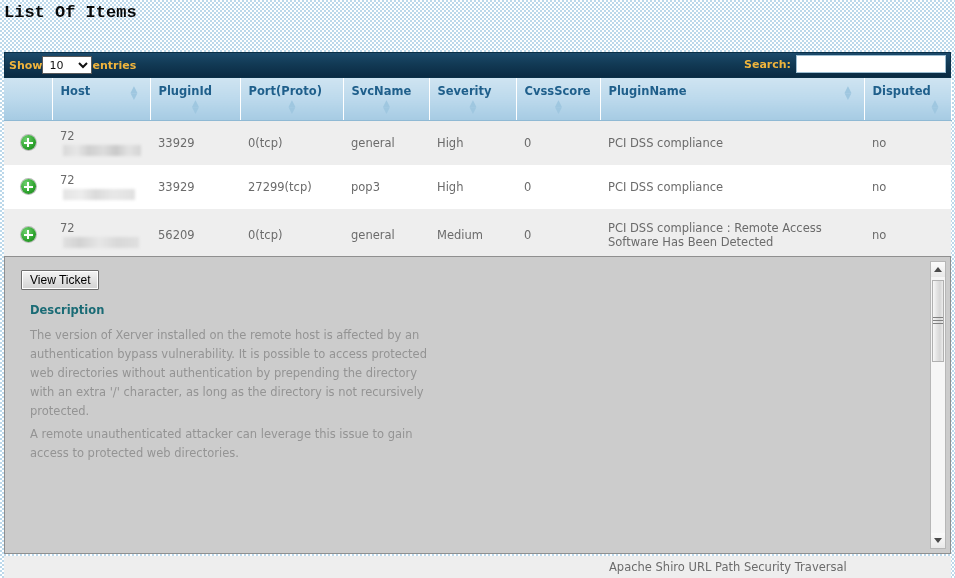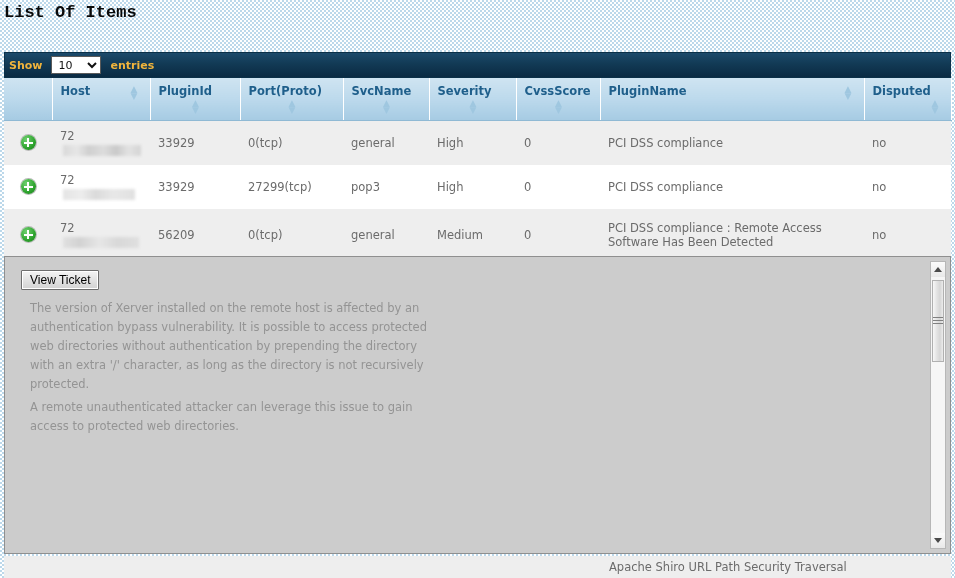--- a/index.html
+++ b/index.html
@@ -56,21 +56,21 @@
     background: linear-gradient(to bottom, #1b4a6b 0%, #123a55 45%, #0a2a42 100%);
     border: 1px solid #0b3048;
     box-sizing: border-box;
     display: flex;
     align-items: center;
     padding: 0 4px;
   }
   .length-box {
     display: flex;
     align-items: center;
-    gap: 9px;
+    gap: 0;
     color: #f0b43c;
     font-size: 11px;
     font-weight: bold;
   }
   .length-label { color: #f0b43c; }
   .entries-label { color: #f0b43c; }
   .length-select {
     font-family: "DejaVu Sans", sans-serif;
     font-size: 11px;
     height: 18px;
@@ -363,20 +363,24 @@
     <div class="control-bar">
       <div class="length-box">
         <span class="length-label">Show</span>
         <select class="length-select">
           <option>10</option>
           <option>25</option>
           <option>50</option>
           <option>100</option>
         </select>
         <span class="entries-label">entries</span>
+      </div>
+      <div class="search-box">
+        <span class="search-label">Search:</span>
+        <input class="search-input" type="text" value="" style="">
       </div>
     </div>
 
     <table class="items">
       <colgroup>
         <col style="width:48px">
         <col style="width:98px">
         <col style="width:90px">
         <col style="width:103px">
         <col style="width:86px">
@@ -514,20 +518,21 @@
 
       </tbody>
     </table>
   </div>
 
   <div class="detail-panel">
     <div class="detail-inner">
       <button class="view-ticket-btn">View Ticket</button>
 
 
+      <div class="detail-heading">Description</div>
       <div class="detail-text">The version of Xerver installed on the remote host is affected by an authentication bypass vulnerability. It is possible to access protected web directories without authentication by prepending the directory with an extra '/' character, as long as the directory is not recursively protected.</div>
       <div class="detail-text gap">A remote unauthenticated attacker can leverage this issue to gain access to protected web directories.</div>
     </div>
 
     <div class="scrollbar">
       <div class="sb-btn up">
         <span class="sb-arrow up"></span>
       </div>
       <div class="sb-thumb">
         <span class="sb-grip"></span>

